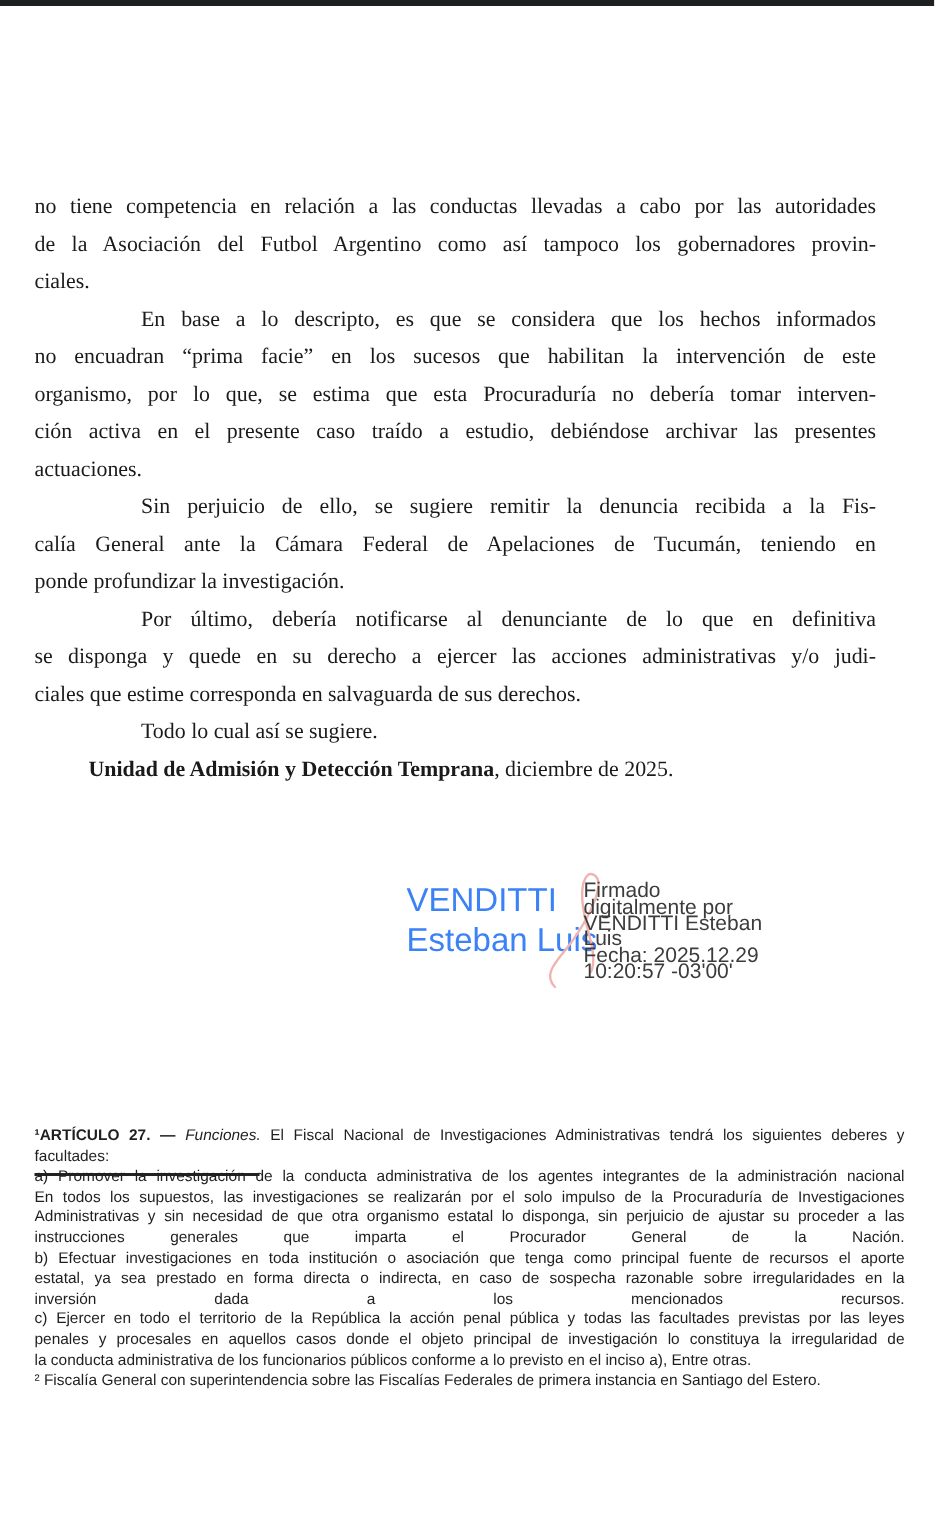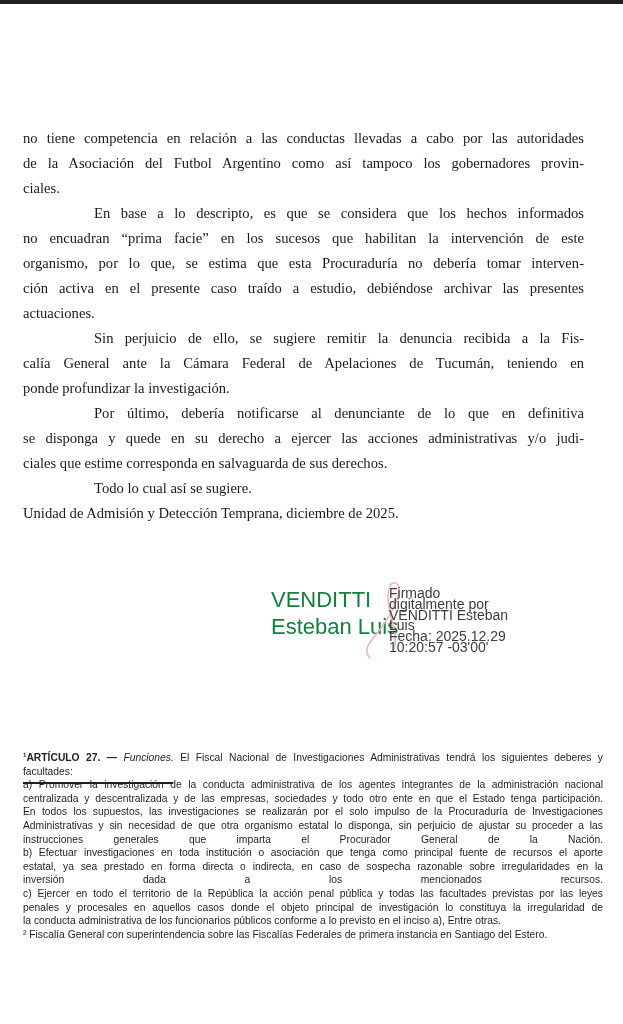--- a/index.html
+++ b/index.html
@@ -27,28 +27,28 @@
     line-height: 25px;
     color: #1a1a1a;
   }
   .bl {
     height: 25px;
     overflow: hidden;
     text-align: left;
   }
   .bl.stretch { text-align: justify; text-align-last: justify; }
   .bl.indent  { text-indent: 71px; }
-  .bl .bold   { font-weight: normal; }
+  .bl .bold   { font-weight: bold; margin-left: 36px; }
   
   .signature { position: absolute; left: 255px; top: 578px; width: 270px; height: 85px; }
   .sig-name {
     position: absolute; left: 16px; top: 8px;
     font-family: "Liberation Sans", sans-serif;
     font-size: 22px; line-height: 27px;
-    color: #15803d;
+    color: #3b82f6;
     white-space: nowrap;
   }
   .sig-flourish { position: absolute; left: 105px; top: 0px; }
   .sig-details {
     position: absolute; left: 134px; top: 10px;
     width: 125px;
     font-family: "Liberation Sans", sans-serif;
     font-size: 14px; line-height: 10.8px;
     color: #3c3c3c;
   }
@@ -113,21 +113,20 @@
       <div>10:20:57 -03'00'</div>
     </div>
   </div>
 
   <div class="fn-rule"></div>
 
   <div class="footnotes">
     <div class="fl stretch"><span class="bold">¹ARTÍCULO 27. — </span><span class="ital">Funciones. </span><span>El Fiscal Nacional de Investigaciones Administrativas tendrá los siguientes deberes y</span></div>
     <div class="fl">facultades:</div>
     <div class="fl stretch">a) Promover la investigación de la conducta administrativa de los agentes integrantes de la administración nacional</div>
-    <div class="fl stretch">centralizada y descentralizada y de las empresas, sociedades y todo otro ente en que el Estado tenga participación.</div>
     <div class="fl stretch">En todos los supuestos, las investigaciones se realizarán por el solo impulso de la Procuraduría de Investigaciones</div>
     <div class="fl stretch">Administrativas y sin necesidad de que otra organismo estatal lo disponga, sin perjuicio de ajustar su proceder a las</div>
     <div class="fl stretch">instrucciones generales que imparta el Procurador General de la Nación.</div>
     <div class="fl stretch">b) Efectuar investigaciones en toda institución o asociación que tenga como principal fuente de recursos el aporte</div>
     <div class="fl stretch">estatal, ya sea prestado en forma directa o indirecta, en caso de sospecha razonable sobre irregularidades en la</div>
     <div class="fl stretch">inversión dada a los mencionados recursos.</div>
     <div class="fl stretch">c) Ejercer en todo el territorio de la República la acción penal pública y todas las facultades previstas por las leyes</div>
     <div class="fl stretch">penales y procesales en aquellos casos donde el objeto principal de investigación lo constituya la irregularidad de</div>
     <div class="fl">la conducta administrativa de los funcionarios públicos conforme a lo previsto en el inciso a), Entre otras.</div>
     <div class="fl">² Fiscalía General con superintendencia sobre las Fiscalías Federales de primera instancia en Santiago del Estero.</div>

